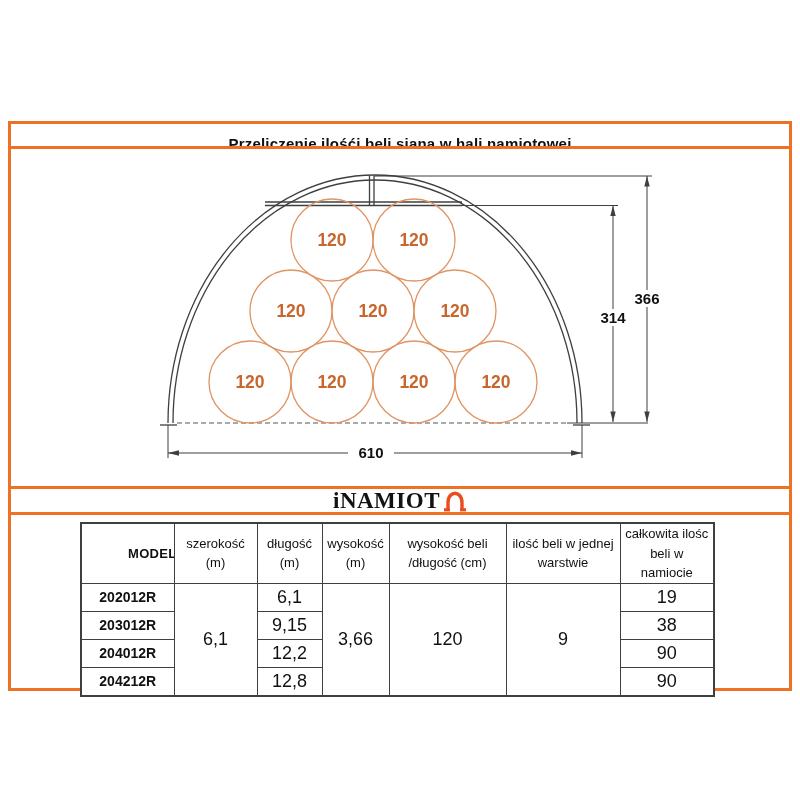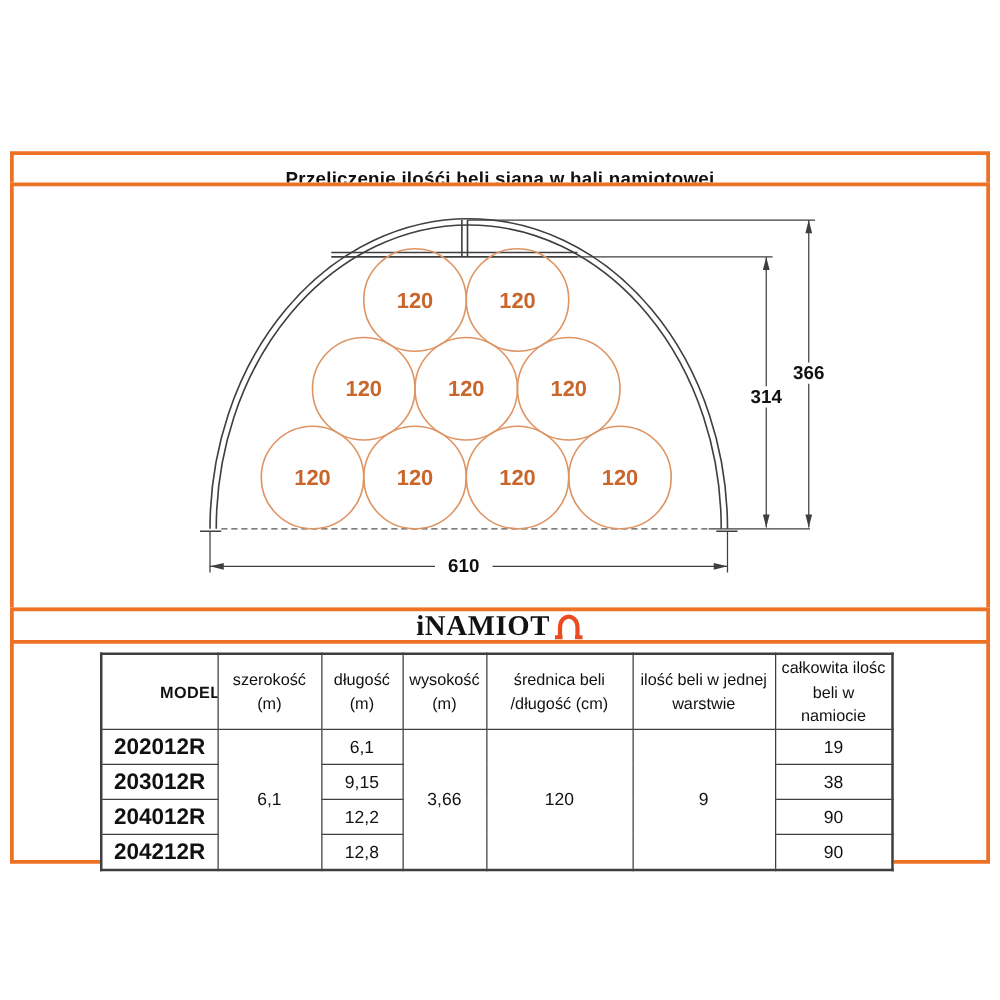--- a/index.html
+++ b/index.html
@@ -33,22 +33,22 @@
   table.tbl th, table.tbl td{
     border:1px solid #3f3f3f;text-align:center;vertical-align:middle;
     padding:0 2px;overflow:hidden;
   }
   table.tbl{border:2px solid #3f3f3f;}
   table.tbl th{
     font-weight:normal;font-size:13px;line-height:1.5;height:56px;
     white-space:pre-line;
   }
   table.tbl th.model-h{font-weight:bold;font-size:13px;letter-spacing:.3px;padding-left:46px;}
-  table.tbl td{font-size:14px;height:27px;}
-  table.tbl td.model{font-weight:bold;font-size:18px;}
+  table.tbl td{font-size:18px;height:27px;}
+  table.tbl td.model{font-weight:bold;font-size:14px;}
 </style>
 </head>
 <body>
 
 <div class="section title-bar">
   <div class="t">Przeliczenie ilośći beli siana w hali namiotowej</div>
 </div>
 
 <div class="section diagram-box">
   <svg width="778" height="337" viewBox="0 0 778 337">
@@ -141,21 +141,21 @@
     </colgroup>
     <thead>
       <tr>
         <th class="model-h">MODEL</th>
         <th>szerokość
 (m)</th>
         <th>długość
 (m)</th>
         <th>wysokość
 (m)</th>
-        <th>średnica beli
+        <th>wysokość beli
 /długość (cm)</th>
         <th>ilość beli w jednej
 warstwie</th>
         <th>całkowita ilośc
 beli w namiocie</th>
       </tr>
     </thead>
     <tbody>
       <tr>
         <td class="model">202012R</td>

